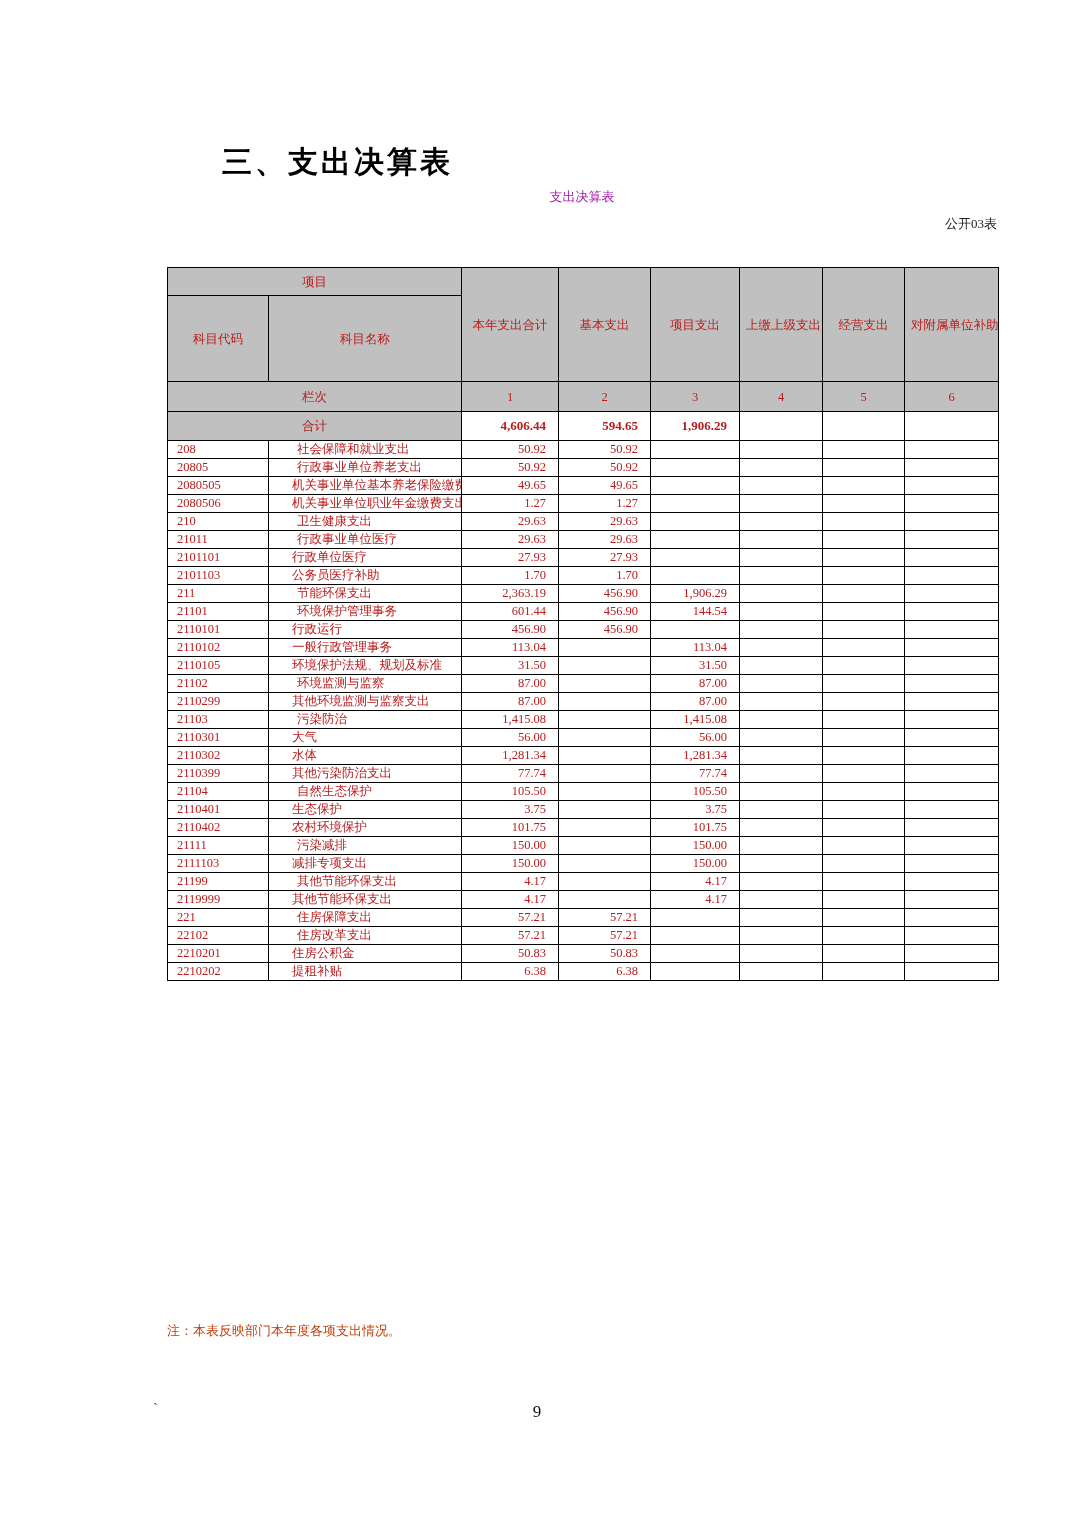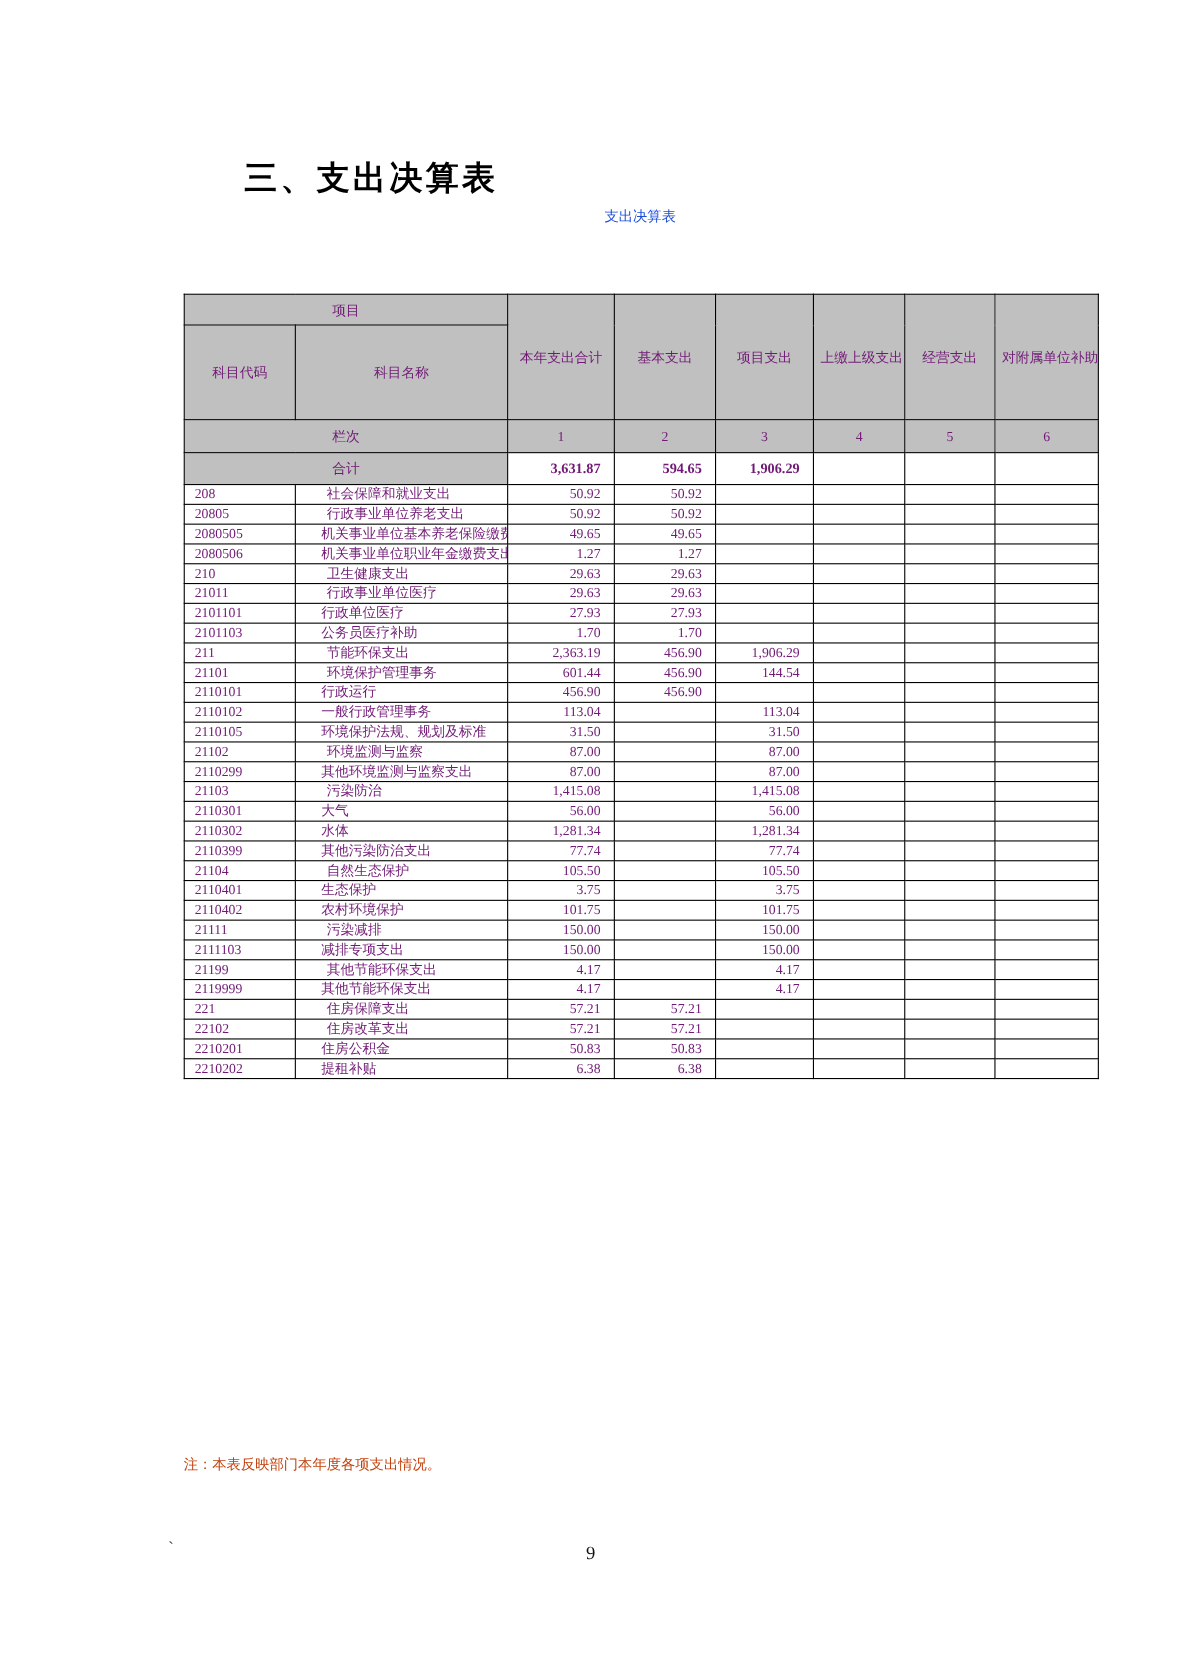--- a/index.html
+++ b/index.html
@@ -12,38 +12,38 @@
     color:#1a1a1a;
     overflow:hidden;
   }
   .doc-title {
     position:absolute; left:222px; top:142px;
     font-family:"DejaVu Sans","Liberation Sans",sans-serif;
     font-weight:bold; font-size:30px; letter-spacing:3px; color:#000;
   }
   .table-subtitle {
     position:absolute; left:167px; top:188px; width:830px;
-    text-align:center; font-size:13px; color:#1d4ed8;
+    text-align:center; font-size:13px; color:#a21caf;
   }
   .table-code {
     position:absolute; left:167px; top:215px; width:830px;
     text-align:right; font-size:13px; color:#222;
   }
   .meta-row {
     position:absolute; left:167px; top:243px; width:830px;
     font-size:13px; color:#222;
   }
   .meta-row .dept { float:left; }
   .meta-row .unit { float:right; }
 
   table.acct {
     position:absolute; left:167px; top:267px;
     width:831px; table-layout:fixed;
     border-collapse:collapse;
-    font-size:12.5px; color:#701a75;
+    font-size:12.5px; color:#b91c1c;
   }
   table.acct th, table.acct td {
     border:1px solid #000;
     vertical-align:middle;
     overflow:hidden; white-space:nowrap;
   }
   th.hdr, td.hdr {
     background:#c0c0c0;
     font-weight:normal; text-align:center;
     line-height:26px;
@@ -74,20 +74,21 @@
 </style>
 </head>
 <body>
 
 <div class="page">
 
   <div class="doc-title">三、支出决算表</div>
 
   <div class="table-subtitle">支出决算表</div>
 
+  <div class="table-code">公开03表</div>
 
 
   <table class="acct">
     <colgroup>
       <col style="width:101px">
         <col style="width:193px">
         <col style="width:97px">
         <col style="width:92px">
       <col style="width:89px">
         <col style="width:83px">
@@ -112,21 +113,21 @@
         <td class="hdr" colspan="2">栏次</td>
         <td class="hdr">1</td>
         <td class="hdr">2</td>
         <td class="hdr">3</td>
         <td class="hdr">4</td>
         <td class="hdr">5</td>
         <td class="hdr">6</td>
       </tr>
       <tr class="total-row">
         <td class="hdr" colspan="2">合计</td>
-        <td class="num total-val">3,631.87</td>
+        <td class="num total-val">4,606.44</td>
         <td class="num total-val">594.65</td>
         <td class="num total-val">1,906.29</td>
         <td class="num total-val"></td>
         <td class="num total-val"></td>
         <td class="num total-val"></td>
       </tr>
     </thead>
     <tbody>
         <tr class="data-row">
       <td class="code">208</td>

